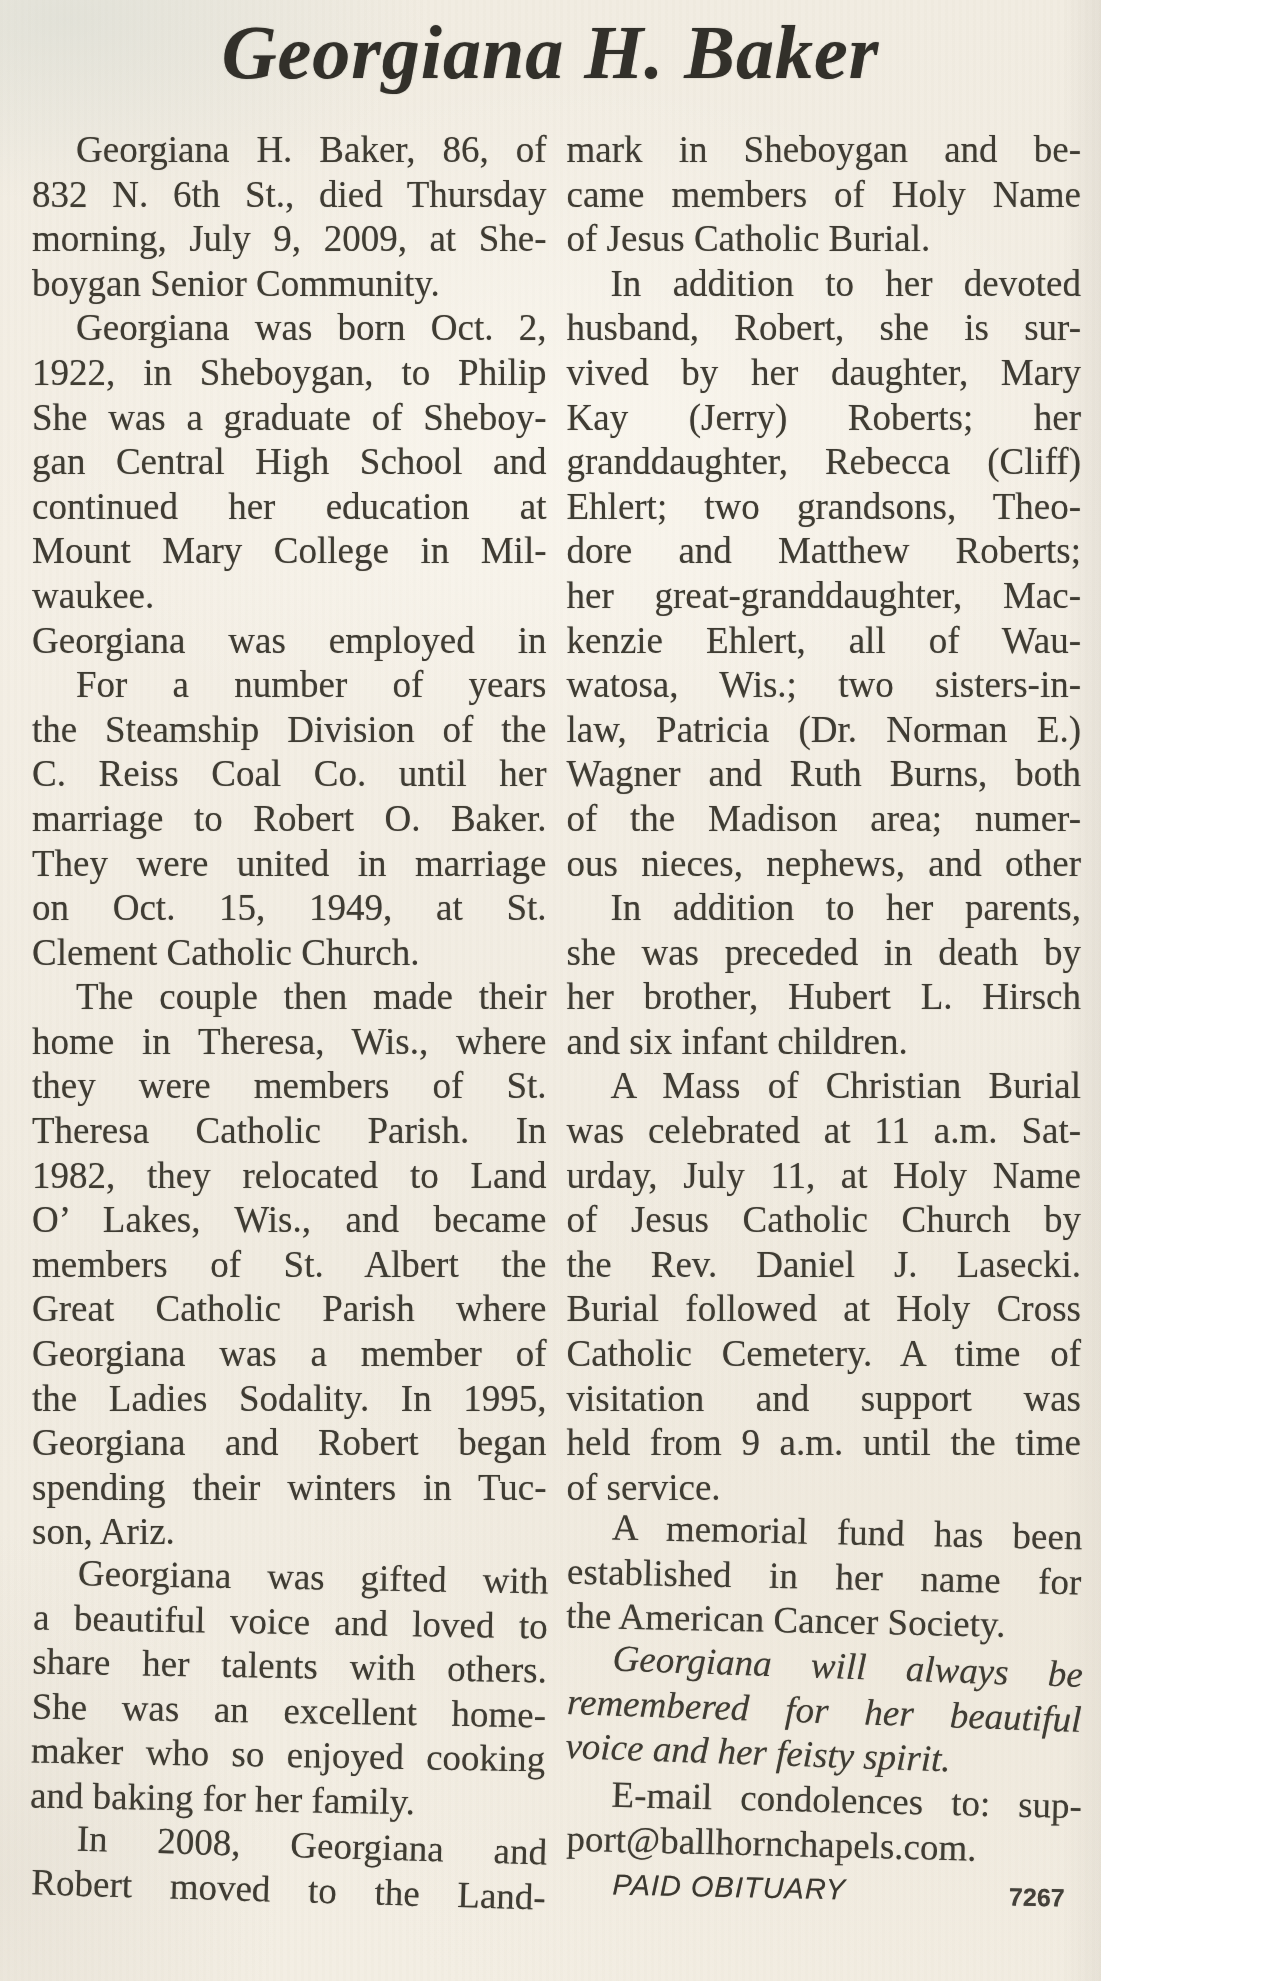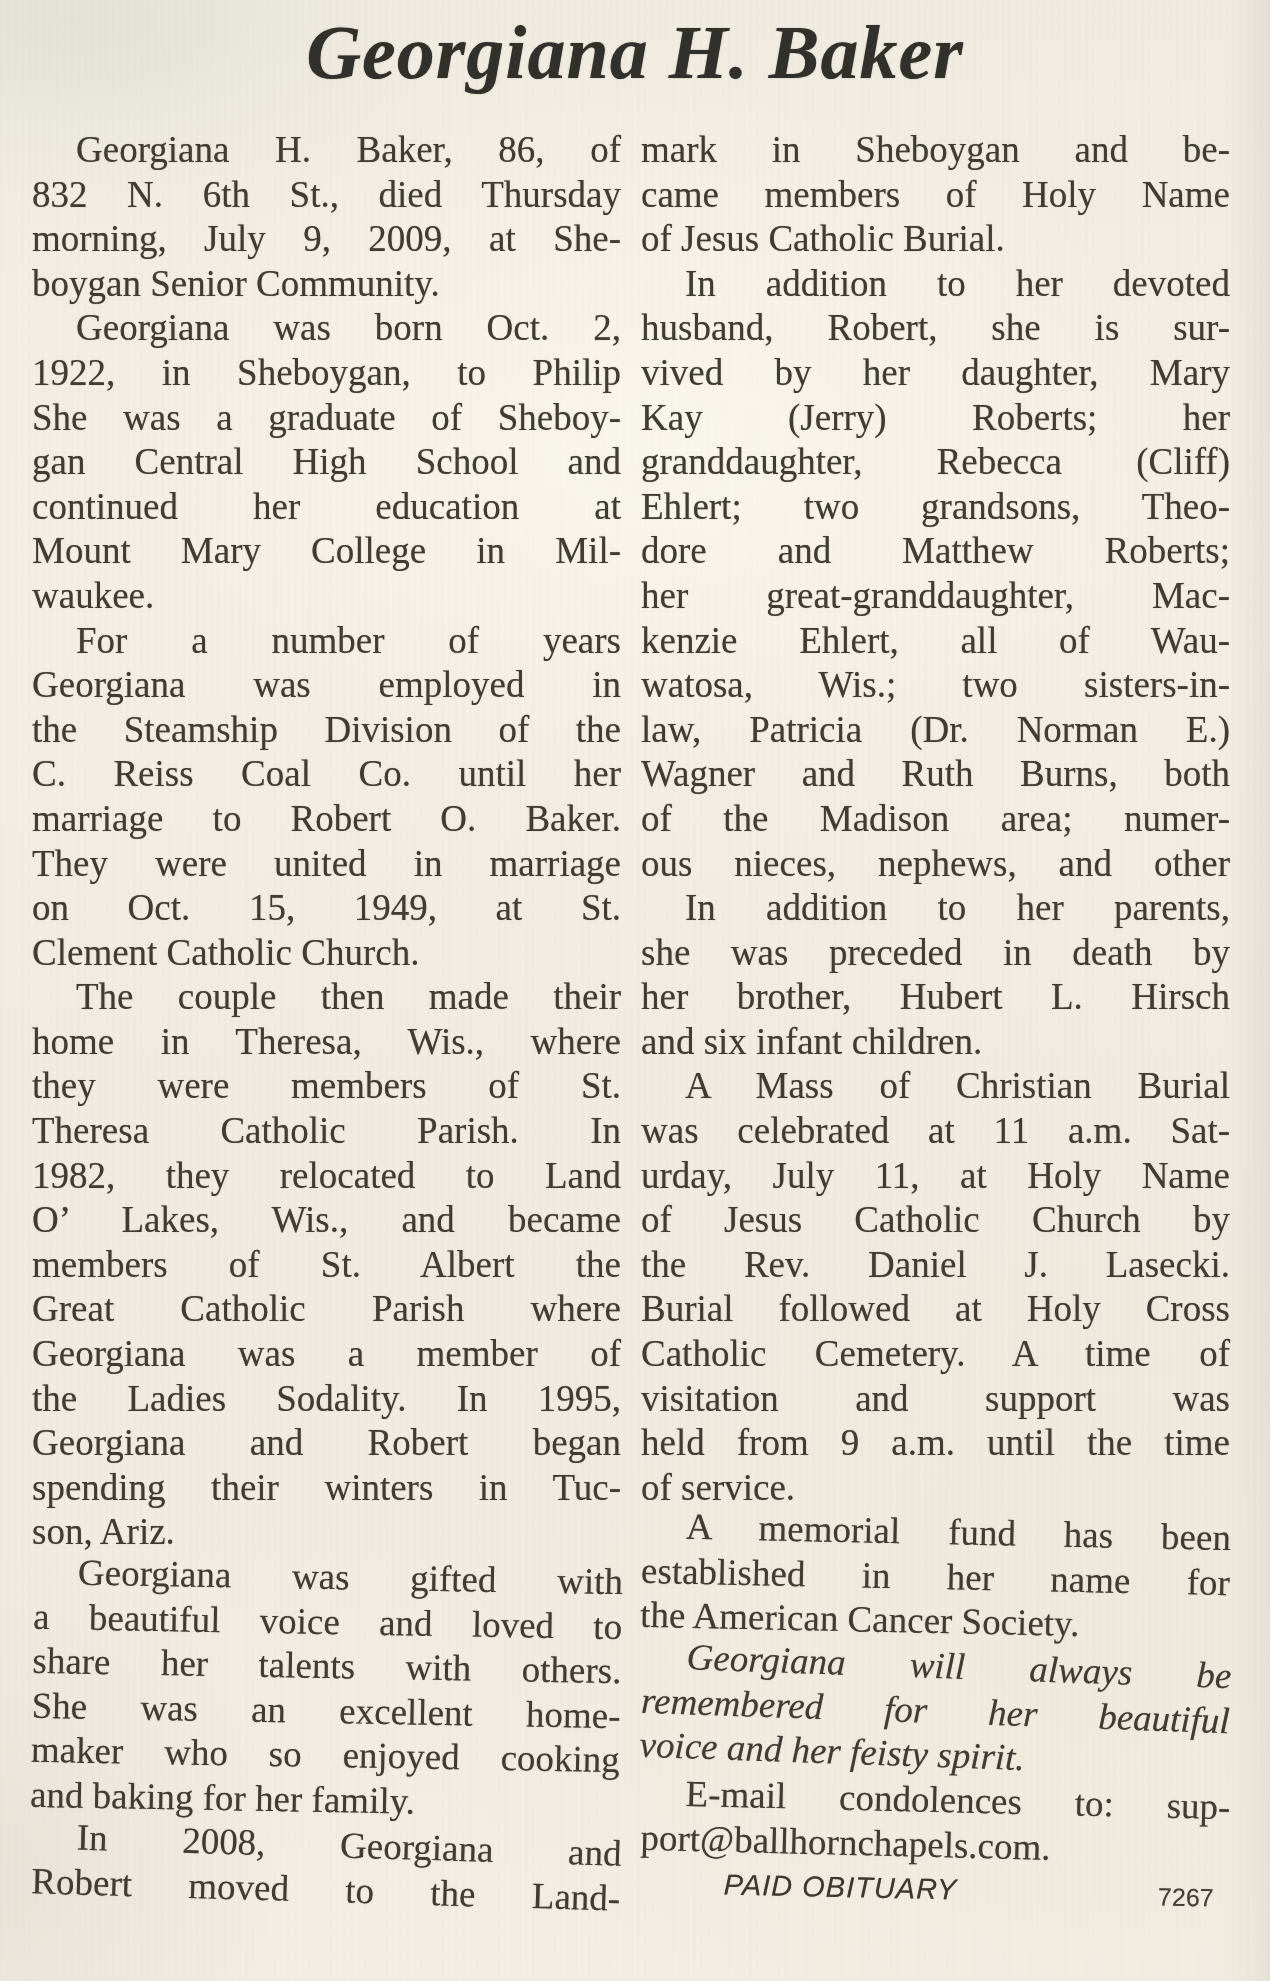--- a/index.html
+++ b/index.html
@@ -3,21 +3,21 @@
 <meta charset="utf-8">
 <style>
   html, body { margin: 0; padding: 0; }
   body {
     width: 1270px; height: 1981px;
     font-family: "Liberation Serif", "DejaVu Serif", serif;
     overflow: hidden;
   }
   .page {
     position: relative;
-    width: 1270px; height: 1981px;
+    width: 1101px; height: 1981px;
     background:
       radial-gradient(ellipse 520px 260px at 6% 1%, rgba(208,213,205,0.45), transparent 70%),
       radial-gradient(ellipse 700px 480px at 52% 22%, rgba(255,253,247,0.5), transparent 75%),
       radial-gradient(ellipse 900px 700px at 88% 82%, rgba(235,228,214,0.45), transparent 78%),
       radial-gradient(ellipse 400px 500px at 0% 95%, rgba(214,208,196,0.35), transparent 70%),
       linear-gradient(90deg, rgba(0,0,0,0) 96.5%, rgba(120,114,104,0.10)),
       repeating-linear-gradient(90deg, rgba(120,115,100,0.016) 0 3px, rgba(255,255,255,0.018) 3px 7px),
       linear-gradient(180deg, #f1ece1 0%, #f4efe5 28%, #f0ebe0 64%, #f3eee3 100%);
   }
   .title {
@@ -65,20 +65,21 @@
     text-shadow: 0 0 0.8px rgba(59,56,48,0.5);
   }
   .paid-code {
     position: absolute;
     right: 16px; top: 10px;
     font-family: "Liberation Sans", sans-serif;
     font-size: 25px;
     color: #44413a;
     transform: rotate(1deg);
     text-shadow: 0 0 0.8px rgba(59,56,48,0.5);
+    font-weight: bold;
   }
 </style>
 </head>
 <body>
 
 <div class="page">
   <div class="title">Georgiana H. Baker</div>
   <div class="columns">
     <div class="column">
         <div class="para">
@@ -90,22 +91,22 @@
         <div class="para">
           <div class="line first">Georgiana was born Oct. 2,</div>
           <div class="line">1922, in Sheboygan, to Philip</div>
           <div class="line">She was a graduate of Sheboy-</div>
           <div class="line">gan Central High School and</div>
           <div class="line">continued her education at</div>
           <div class="line">Mount Mary College in Mil-</div>
           <div class="line lastline">waukee.</div>
         </div>
         <div class="para">
+          <div class="line">Georgiana was employed in</div>
           <div class="line first">For a number of years</div>
-          <div class="line">Georgiana was employed in</div>
           <div class="line">the Steamship Division of the</div>
           <div class="line">C. Reiss Coal Co. until her</div>
           <div class="line">marriage to Robert O. Baker.</div>
           <div class="line">They were united in marriage</div>
           <div class="line">on Oct. 15, 1949, at St.</div>
           <div class="line lastline">Clement Catholic Church.</div>
         </div>
         <div class="para">
           <div class="line first">The couple then made their</div>
           <div class="line">home in Theresa, Wis., where</div>

